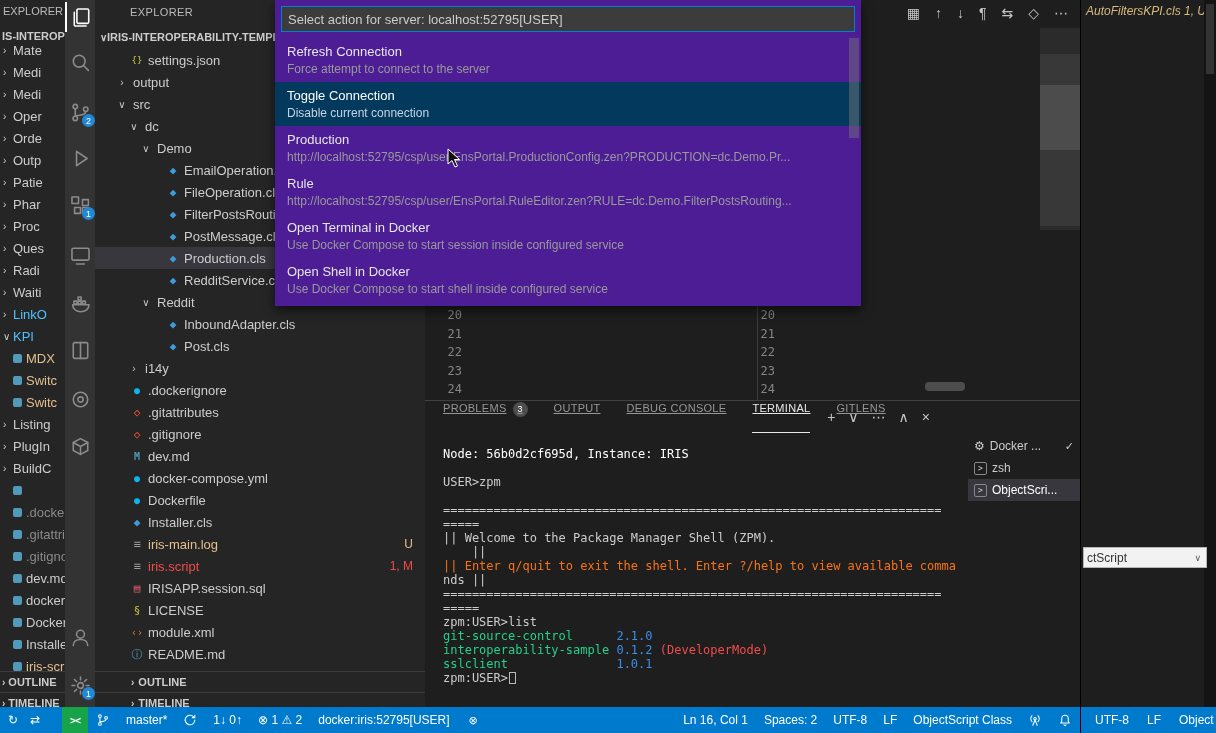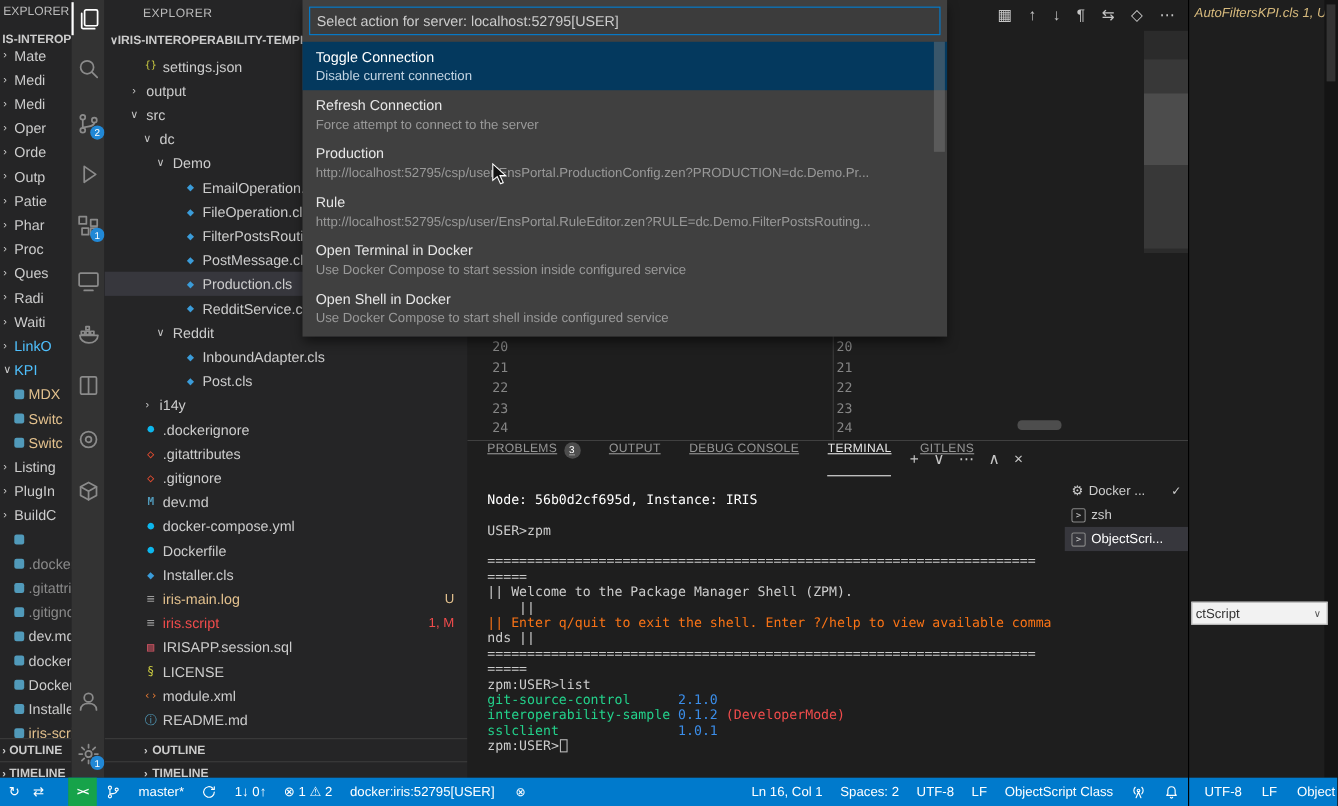--- a/index.html
+++ b/index.html
@@ -94,21 +94,21 @@
   .rtitle { position:absolute; top:4px; left:5px; font-size:12px; font-style:italic; color:#d7ba7d; white-space:nowrap; }
   .rscroll { position:absolute; right:0; top:0; width:12px; height:707px; background:#141414; }
   .rthumb { position:absolute; right:2px; top:4px; width:8px; height:70px; background:#333; cursor:pointer; }
   .rselect { position:absolute; left:2px; top:547px; width:124px; height:21px; background:#f2f2f2; border:1px solid #b5b5b5;
              display:flex; align-items:center; font-size:12px; color:#333; padding-left:3px; cursor:pointer; }
   .rselect .dchev { margin-left:auto; margin-right:5px; font-size:9px; color:#555; }
   .rstatus { position:absolute; left:0; top:707px; width:136px; height:26px; background:#007acc; color:#fff;
              display:flex; align-items:center; gap:18px; padding-left:14px; font-size:12px; overflow:hidden; white-space:nowrap; }
 
   
-  .qp { position:absolute; left:275px; top:0; width:586px; background:#404040; box-shadow:0 5px 10px rgba(0,0,0,.55); padding-bottom:4px; z-index:50; }
+  .qp { position:absolute; left:275px; top:0; width:586px; background:#4c1d95; box-shadow:0 5px 10px rgba(0,0,0,.55); padding-bottom:4px; z-index:50; }
   .qpinput { display:block; width:574px; margin:6px; height:26px; background:#3c3c3c; border:1px solid #007fd4; color:#cccccc;
              font-size:13px; padding:0 6px; outline:none; font-family:"Liberation Sans",sans-serif; }
   .qprow { height:44px; padding:4px 12px; cursor:pointer; }
   .qprow.sel { background:#04395e; }
   .qplabel { font-size:13px; color:#e6e6e6; line-height:19px; white-space:nowrap; overflow:hidden; }
   .qpdesc { font-size:12px; color:#999999; line-height:17px; white-space:nowrap; overflow:hidden; }
   .qprow.sel .qplabel { color:#ffffff; }
   .qprow.sel .qpdesc { color:#c3d4e2; }
   .qpthumb { position:absolute; right:2px; top:38px; width:10px; height:100px; background:rgba(121,121,121,.45); cursor:pointer; }
 
@@ -693,27 +693,27 @@
     <div class="rstatus" id="rstatus">
         <span>UTF-8</span>
         <span>LF</span>
         <span>Object</span>
       </div>
   </div>
 
   <div class="qp">
     <input class="qpinput" readonly="" value="Select action for server: localhost:52795[USER]" style="">
     <div id="qplist">
+        <div class="qprow">
+          <div class="qplabel">Refresh Connection</div>
+          <div class="qpdesc">Force attempt to connect to the server</div>
+        </div>
         <div class="qprow sel">
           <div class="qplabel">Toggle Connection</div>
           <div class="qpdesc">Disable current connection</div>
-        </div>
-        <div class="qprow">
-          <div class="qplabel">Refresh Connection</div>
-          <div class="qpdesc">Force attempt to connect to the server</div>
         </div>
         <div class="qprow">
           <div class="qplabel">Production</div>
           <div class="qpdesc">http://localhost:52795/csp/user/EnsPortal.ProductionConfig.zen?PRODUCTION=dc.Demo.Pr...</div>
         </div>
         <div class="qprow">
           <div class="qplabel">Rule</div>
           <div class="qpdesc">http://localhost:52795/csp/user/EnsPortal.RuleEditor.zen?RULE=dc.Demo.FilterPostsRouting...</div>
         </div>
         <div class="qprow">

